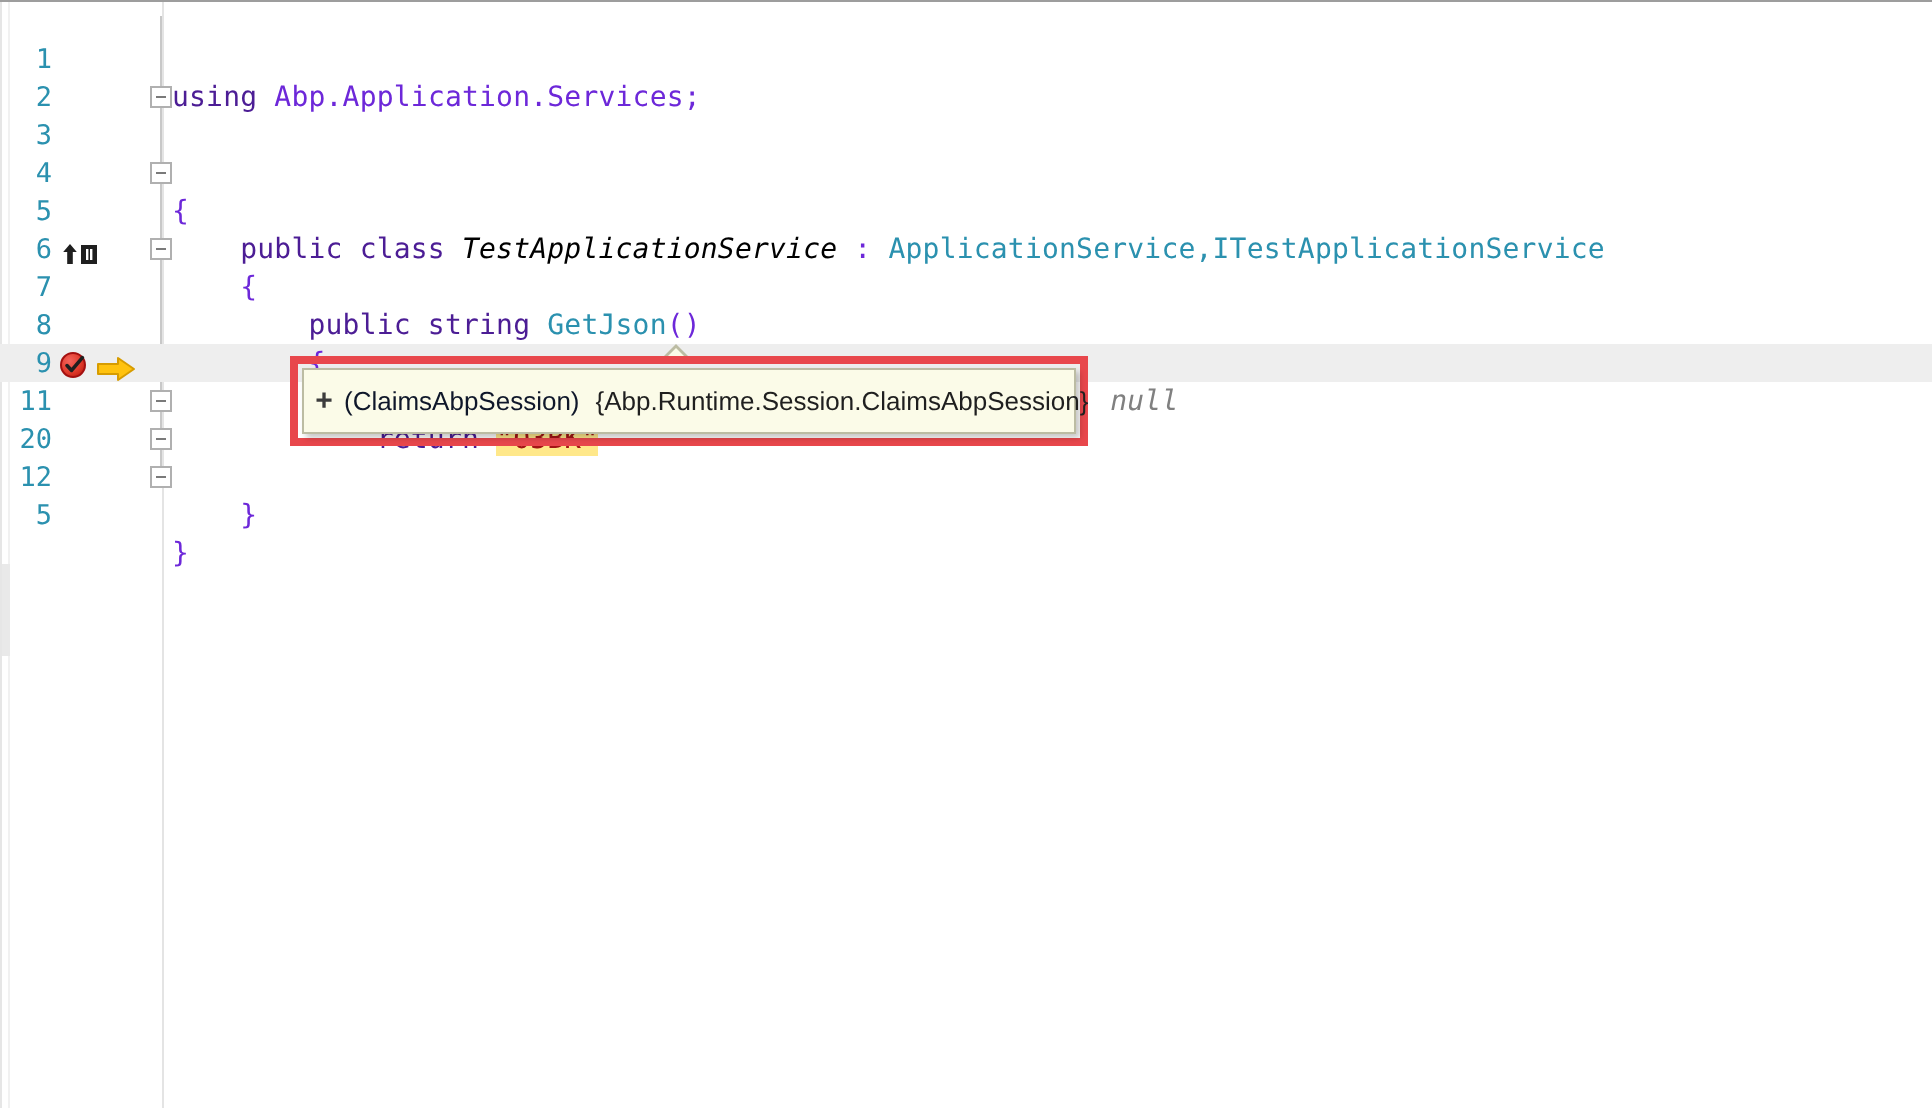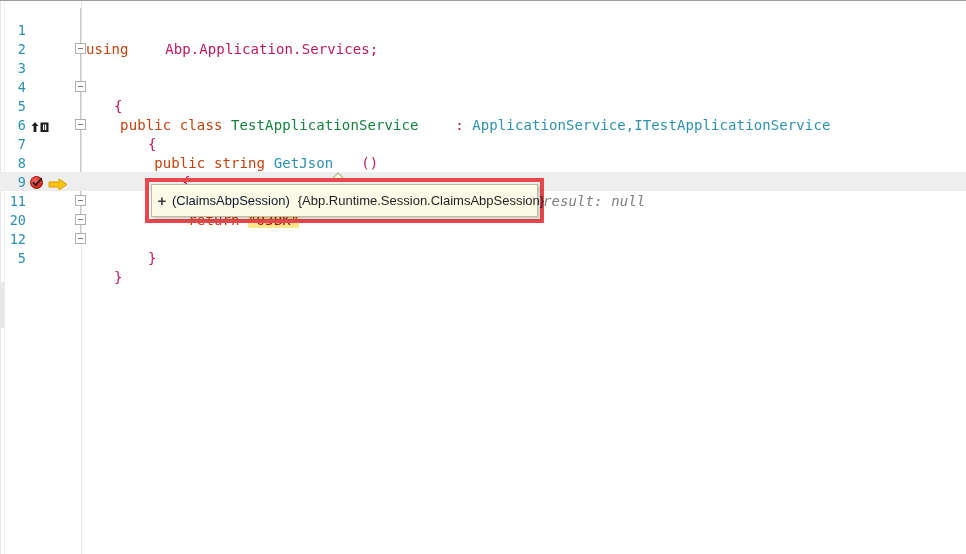--- a/index.html
+++ b/index.html
@@ -91,26 +91,26 @@
 
   .code {
     position: absolute;
     left: 86px;
     font-size: 14px;
     letter-spacing: 0.1px;
     color: #1f1f1f;
     font-family: "DejaVu Sans Mono", "Liberation Mono", monospace;
   }
 
-  .kw      { color: #c2410c; }
+  .kw      { color: #4c1d95; }
   .type    { color: #2b91af; }
-  .typegr  { color: #15803d; }
+  .typegr  { color: #000000; font-style: italic; }
   .ident   { color: #b5b5b5; }
   .meth    { color: #2b91af; }
-  .punc    { color: #be185d; margin-left: 28px; }
+  .punc    { color: #6d28d9; }
   .str     { color: #a31515; }
   .hint    { color: #808080; font-style: italic; }
 
   .abpsess {
     color: #8a2be2;
     background: #ece4f5;
   }
 
   
   .cur-row {

